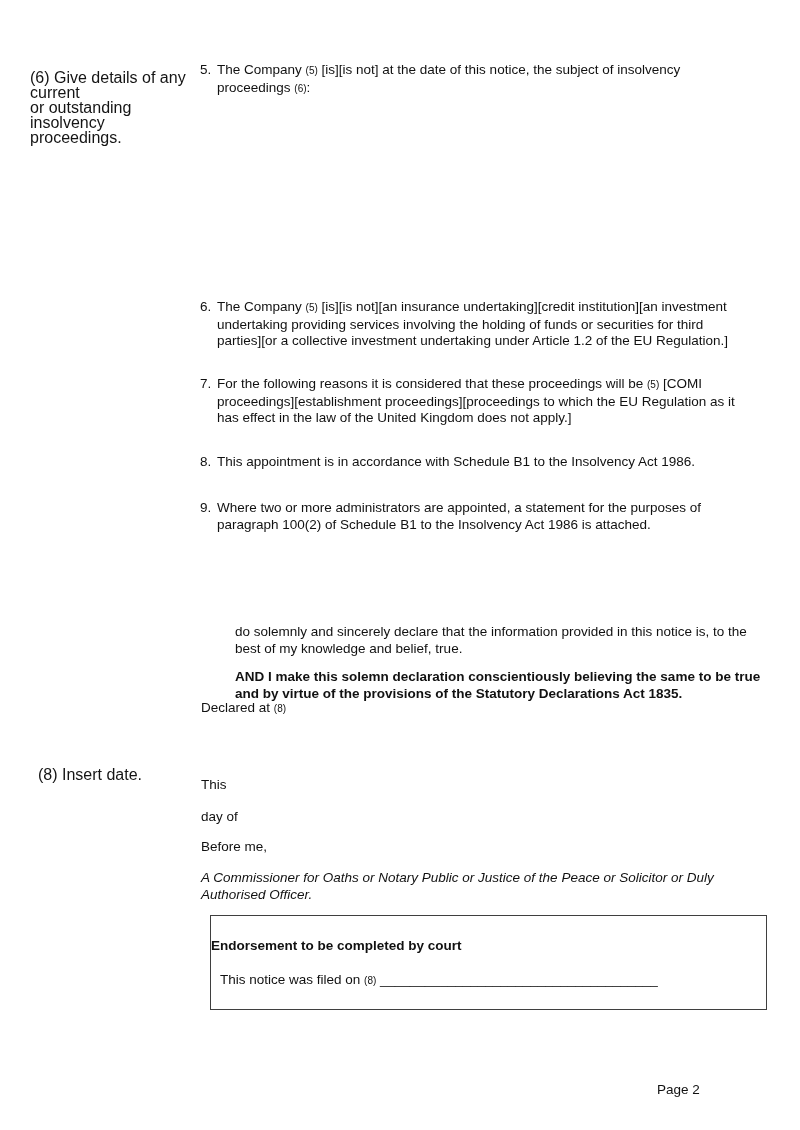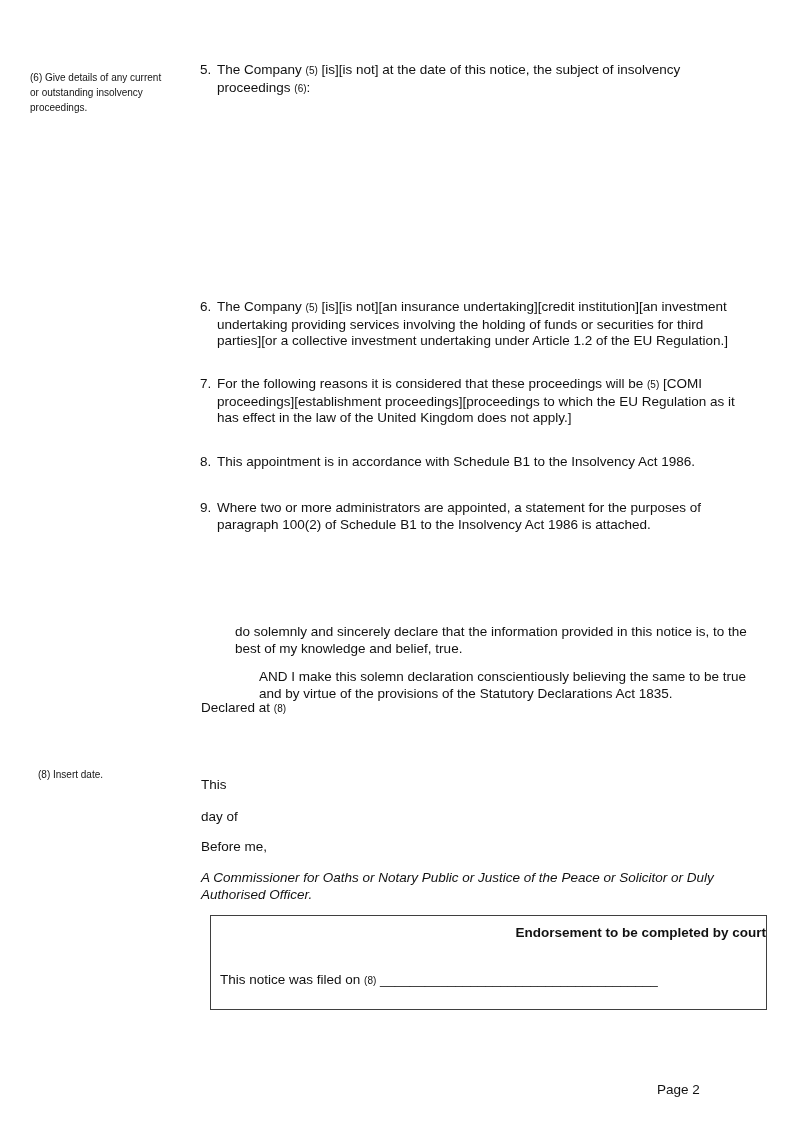--- a/index.html
+++ b/index.html
@@ -10,21 +10,21 @@
     margin: 0 auto;
     background: #ffffff;
     font-family: "Liberation Sans", "DejaVu Sans", sans-serif;
     color: #111111;
     font-size: 13.5px;
     overflow: hidden;
   }
   
   .note {
     position: absolute;
-    font-size: 10px;
+    font-size: 16px;
     line-height: 13.5px;
     white-space: pre-line;
     color: #141414;
   }
   #note6 { left: 30px; top: 70px; line-height: 15px; width: 170px; }
   #note7 { left: 30px; top: 546px; width: 175px; }
   #note8 { left: 38px; top: 768px; }
 
   
   .item { position: absolute; left: 200px; width: 566px; }
@@ -33,42 +33,42 @@
   #item5  { top: 62px; }
   #item6  { top: 299px; }
   #item7  { top: 376px; }
   #item8  { top: 454px; }
   #item9  { top: 500px; }
   #item10 { top: 545px; }
 
   
   .para { position: absolute; white-space: pre-line; line-height: 16.5px; }
   #para-declare { left: 235px; top: 624px; width: 532px; }
-  #para-solemn  { left: 235px; top: 669px; width: 540px; font-weight: normal; margin-left: 24px; }
+  #para-solemn  { left: 235px; top: 669px; width: 540px; font-weight: bold; }
 
   #declared-at  { left: 201px; top: 700px; }
   #line-this    { left: 201px; top: 777px; }
   #line-dayof   { left: 201px; top: 809px; }
   #line-before  { left: 201px; top: 839px; }
   #line-comm    { left: 201px; top: 870px; width: 545px; font-style: italic; }
 
   
   .ref { font-size: 10px; }
 
   
   .endorse-box {
     position: absolute;
     left: 210px; top: 915px;
     width: 557px; height: 95px;
     border: 1.5px solid #3f3f3f;
     box-sizing: border-box;
   }
   .endorse-title {
-    margin-top: 9px;
-    text-align: right;
+    margin-top: 22px;
+    text-align: left;
     font-weight: bold;
   }
   .endorse-filed {
     position: absolute;
     left: 9px; top: 56px;
     white-space: pre;
   }
 
   #page-number { position: absolute; left: 657px; top: 1082px; }
 </style>

